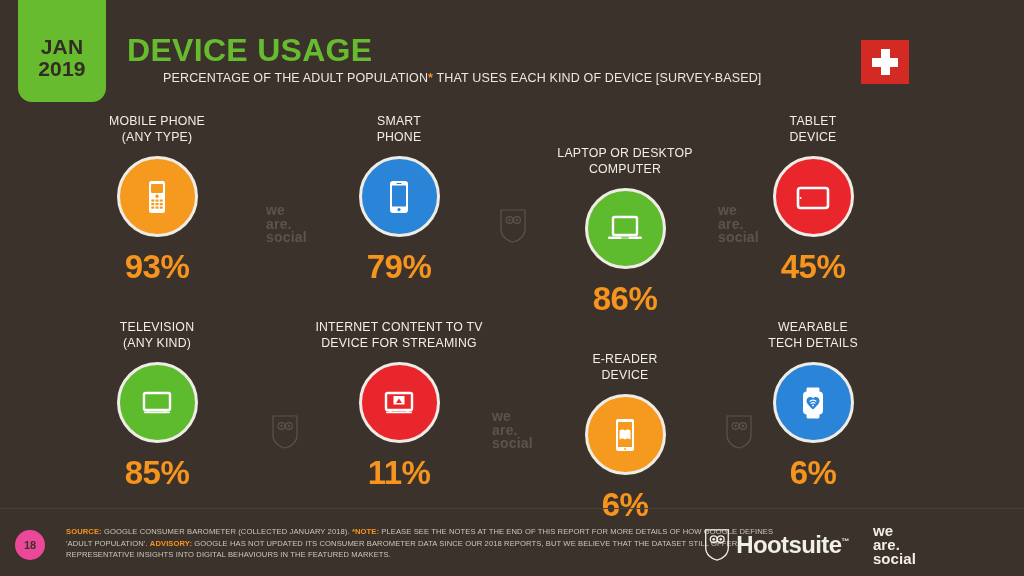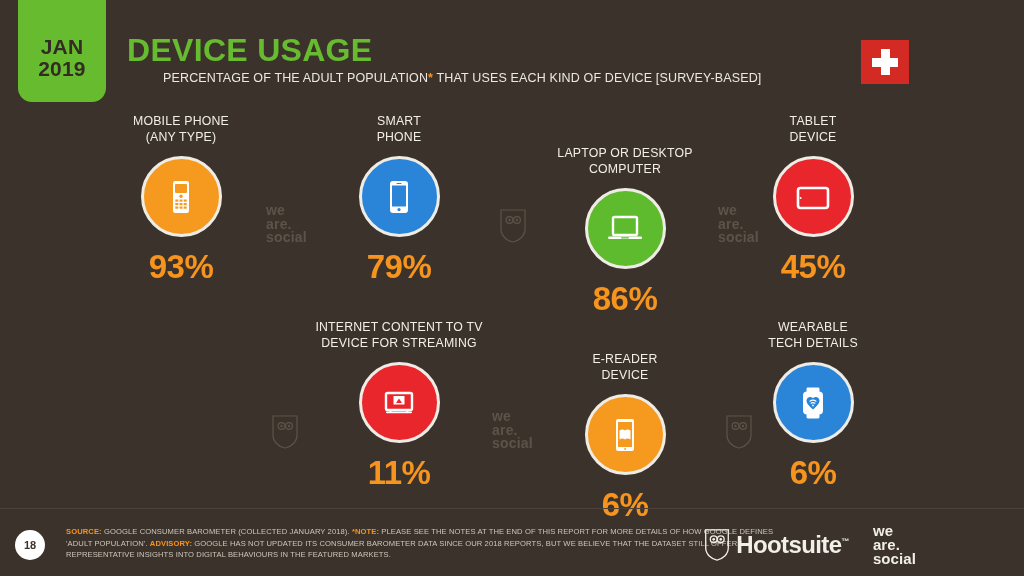--- a/index.html
+++ b/index.html
@@ -51,21 +51,21 @@
 
   
   .row { position: absolute; left: 0; width: 1024px; height: 190px; }
   .row.r1 { top: 114px; }
   .row.r2 { top: 320px; }
 
   .cell {
     position: absolute; top: 0; width: 226px;
     display: flex; flex-direction: column; align-items: center;
   }
-  .cell.c1 { left: 68px; }
+  .cell.c1 { left: 44px; }
   .cell.c2 { left: 286px; }
   .cell.c3 { left: 512px; margin-top: 32px; }
   .cell.c4 { left: 700px; }
 
   .cell-label {
     color: #f2eee8; font-size: 12.3px; line-height: 15.5px;
     text-align: center; letter-spacing: .2px; min-height: 31px;
   }
   .circle {
     margin-top: 11px;
@@ -84,21 +84,21 @@
     color: #5c544b; font-weight: bold; font-size: 14px;
     line-height: 13.5px; letter-spacing: .2px;
   }
   .owl-wm { width: 26px; height: 34px; }
 
   
   .footer-rule { position: absolute; left: 0; top: 508px; width: 1024px; height: 1px; background: #4a4239; }
   .page-num {
     position: absolute; left: 15px; top: 530px;
     width: 30px; height: 30px; border-radius: 50%;
-    background: #ffffff; color: #3b332b;
+    background: #ec4899; color: #3b332b;
     font-size: 11px; font-weight: bold;
     display: flex; align-items: center; justify-content: center;
   }
   .source {
     position: absolute; left: 66px; top: 526px; width: 730px;
     color: #cdc6bc; font-size: 7.6px; line-height: 11.5px; letter-spacing: .1px;
   }
   .source b.k { color: #f7941e; }
 
   .brandbar { position: absolute; right: 18px; top: 524px; display: flex; align-items: center; gap: 24px; }
@@ -243,20 +243,35 @@
     <div class="wm" style="left:726px; top:95px;">
       <svg class="owl-wm" viewBox="0 0 26 34" fill="none">
         <path d="M1 1 H25 V20 C25 27 19 32 13 33 C7 32 1 27 1 20 Z" stroke="#5c544b" stroke-width="1.2" fill="none"></path>
         <circle cx="9.5" cy="11" r="3.4" stroke="#5c544b" stroke-width="1.2" fill="none"></circle>
         <circle cx="17" cy="11" r="3.4" stroke="#5c544b" stroke-width="1.2" fill="none"></circle>
         <circle cx="9.5" cy="11" r="1.2" fill="#5c544b"></circle>
         <circle cx="17" cy="11" r="1.2" fill="#5c544b"></circle>
       </svg>
     </div>
 
+    <div class="cell c1">
+      <div class="cell-label">
+        <div>TELEVISION</div>
+        <div>(ANY KIND)</div>
+      </div>
+      <div class="circle" style="background:#5fbb2e">
+        <svg width="48" height="48" viewBox="0 0 48 48">
+          <rect x="11" y="14" width="26" height="17" rx="1.6" fill="none" stroke="#fff" stroke-width="2.4"></rect>
+          <rect x="11" y="32.4" width="26" height="1.8" rx=".9" fill="#fff"></rect>
+          <rect x="14.5" y="31" width="2" height="2.4" fill="#fff"></rect>
+          <rect x="31.5" y="31" width="2" height="2.4" fill="#fff"></rect>
+        </svg>
+      </div>
+      <div class="pct">85%</div>
+    </div>
 
     <div class="cell c2">
       <div class="cell-label">
         <div>INTERNET CONTENT TO TV</div>
         <div>DEVICE FOR STREAMING</div>
       </div>
       <div class="circle" style="background:#e8262b">
         <svg width="48" height="48" viewBox="0 0 48 48">
           <rect x="11" y="14" width="26" height="17" rx="1.6" fill="none" stroke="#fff" stroke-width="2.4"></rect>
           <rect x="11" y="32.4" width="26" height="1.8" rx=".9" fill="#fff"></rect>

